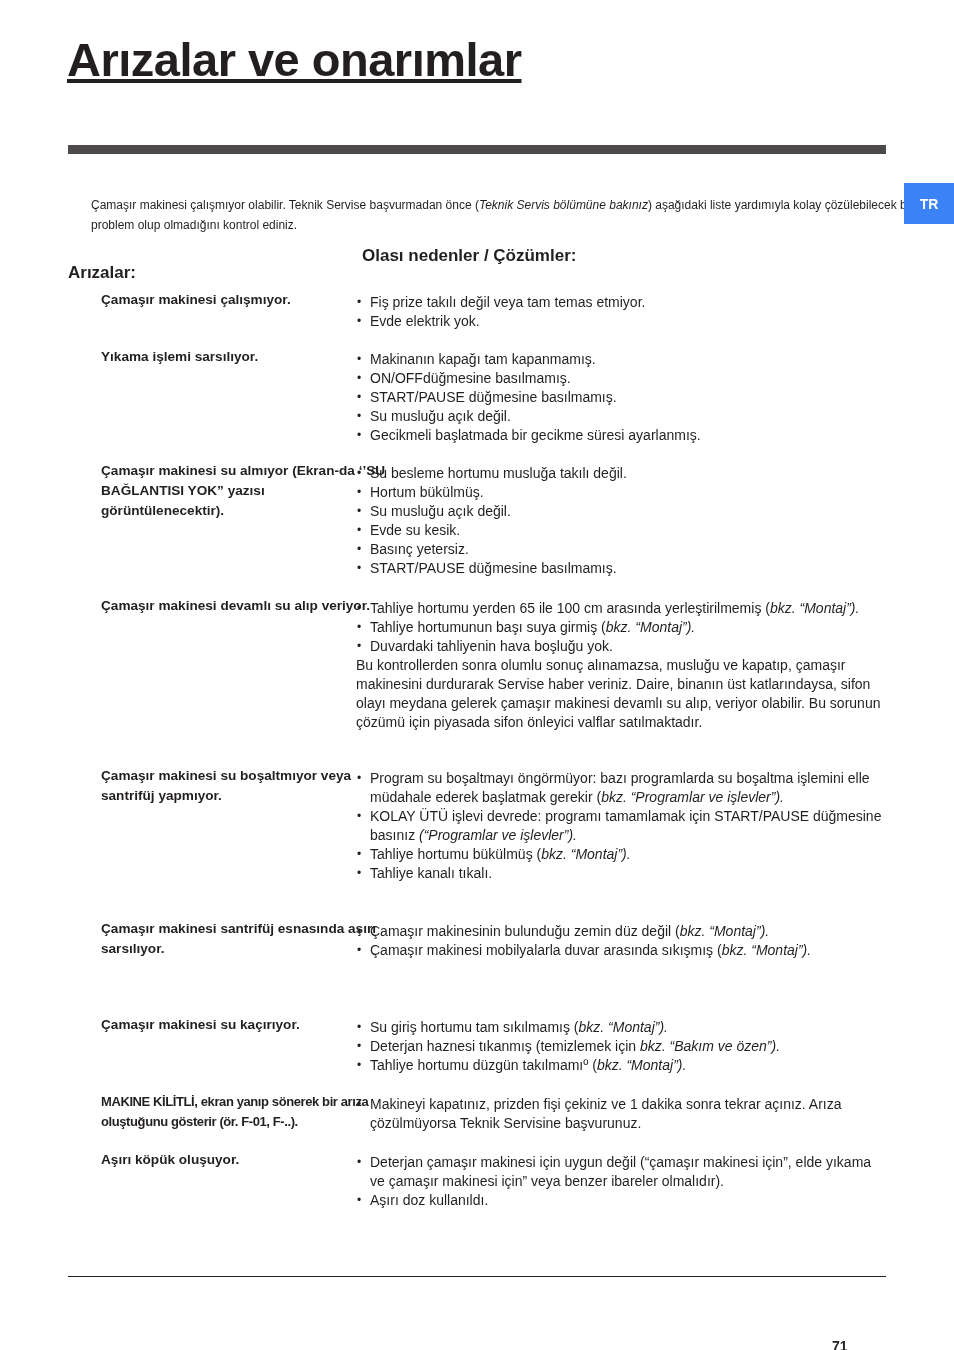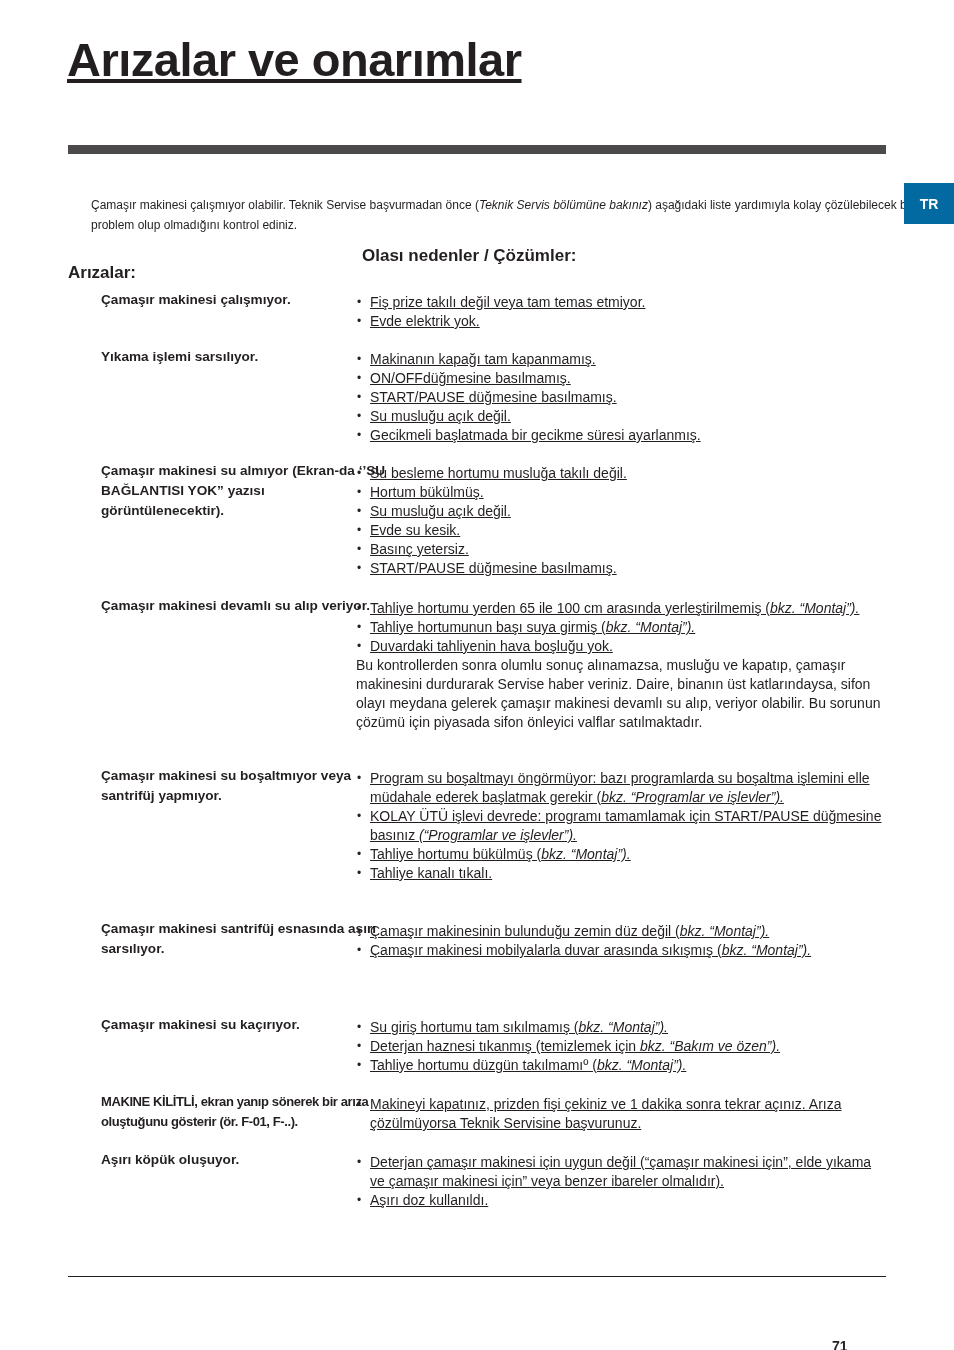--- a/index.html
+++ b/index.html
@@ -15,39 +15,39 @@
   .title-bar {
     position: absolute; left: 68px; top: 145px; width: 818px; height: 9px;
     background: #4d4a4c;
   }
   .intro {
     position: absolute; left: 76px; top: 180px; width: 830px;
     font-size: 12px; line-height: 20px; margin: 15px;
   }
   .lang-tab {
     position: absolute; left: 904px; top: 183px; width: 50px; height: 41px;
-    background: #0369a1; color: #ffffff; font-weight: bold; font-size: 14px;
+    background: #3b82f6; color: #ffffff; font-weight: bold; font-size: 14px;
     display: flex; align-items: center; justify-content: center;
   }
   .col-head {
     position: absolute; top: 246px; font-size: 17px; font-weight: bold; margin: 0;
   }
   .col-head.left { left: 68px; margin-top: 17px; }
   .col-head.right { left: 362px; }
   .row { position: absolute; left: 68px; width: 818px; }
   .fault {
     position: absolute; left: 0; top: 0; width: 285px;
     font-size: 13.6px; font-weight: bold; line-height: 20px; margin-left: 33px;
   }
   .fault.condensed { font-size: 13px; letter-spacing: -0.4px; }
   .solutions {
     position: absolute; left: 288px; top: 3px; width: 530px;
     font-size: 14px; line-height: 19px;
   }
-  .sol-item { position: relative; padding-left: 14px; text-decoration: underline; }
+  .sol-item { position: relative; padding-left: 14px; }
   .sol-item::before {
     content: "\2022"; position: absolute; left: 1px; top: 0; font-size: 12px;
   }
   .sol-para { padding-left: 0; }
   .sol-item i, .sol-para i { font-style: italic; }
   .footer-line {
     position: absolute; left: 68px; top: 1276px; width: 818px; height: 1px;
     background: #231f20;
   }
   .page-num {

